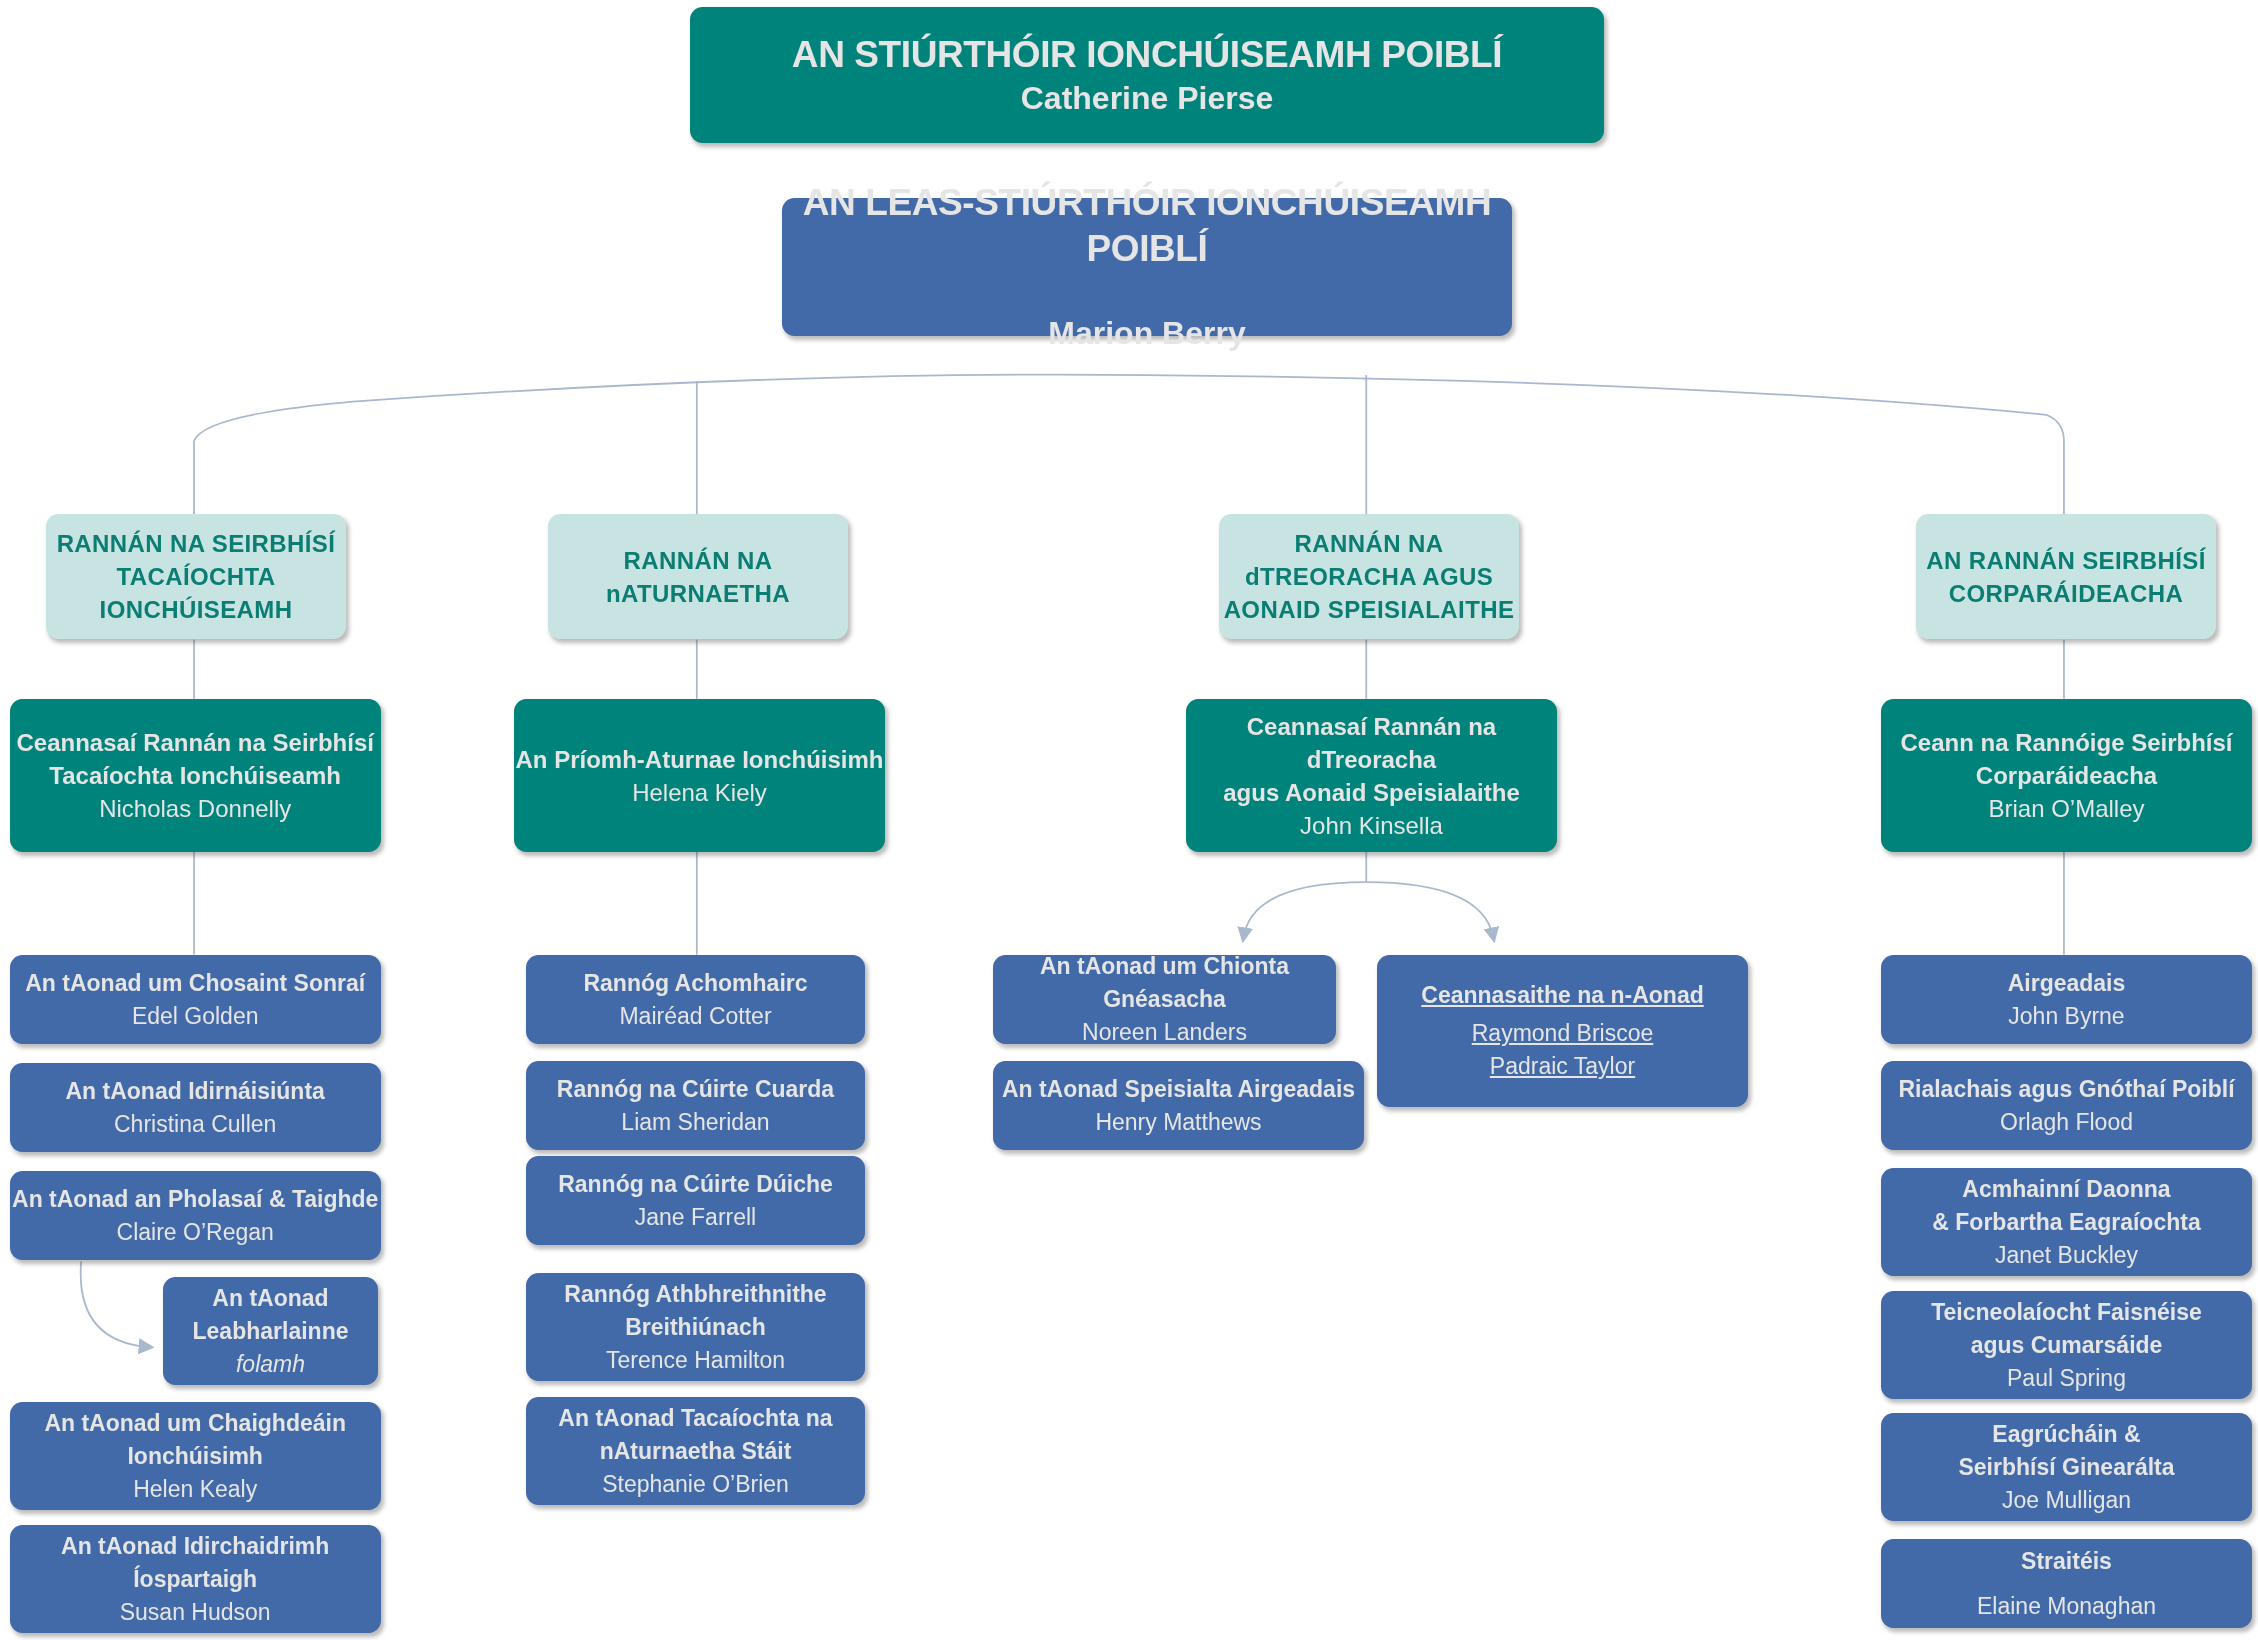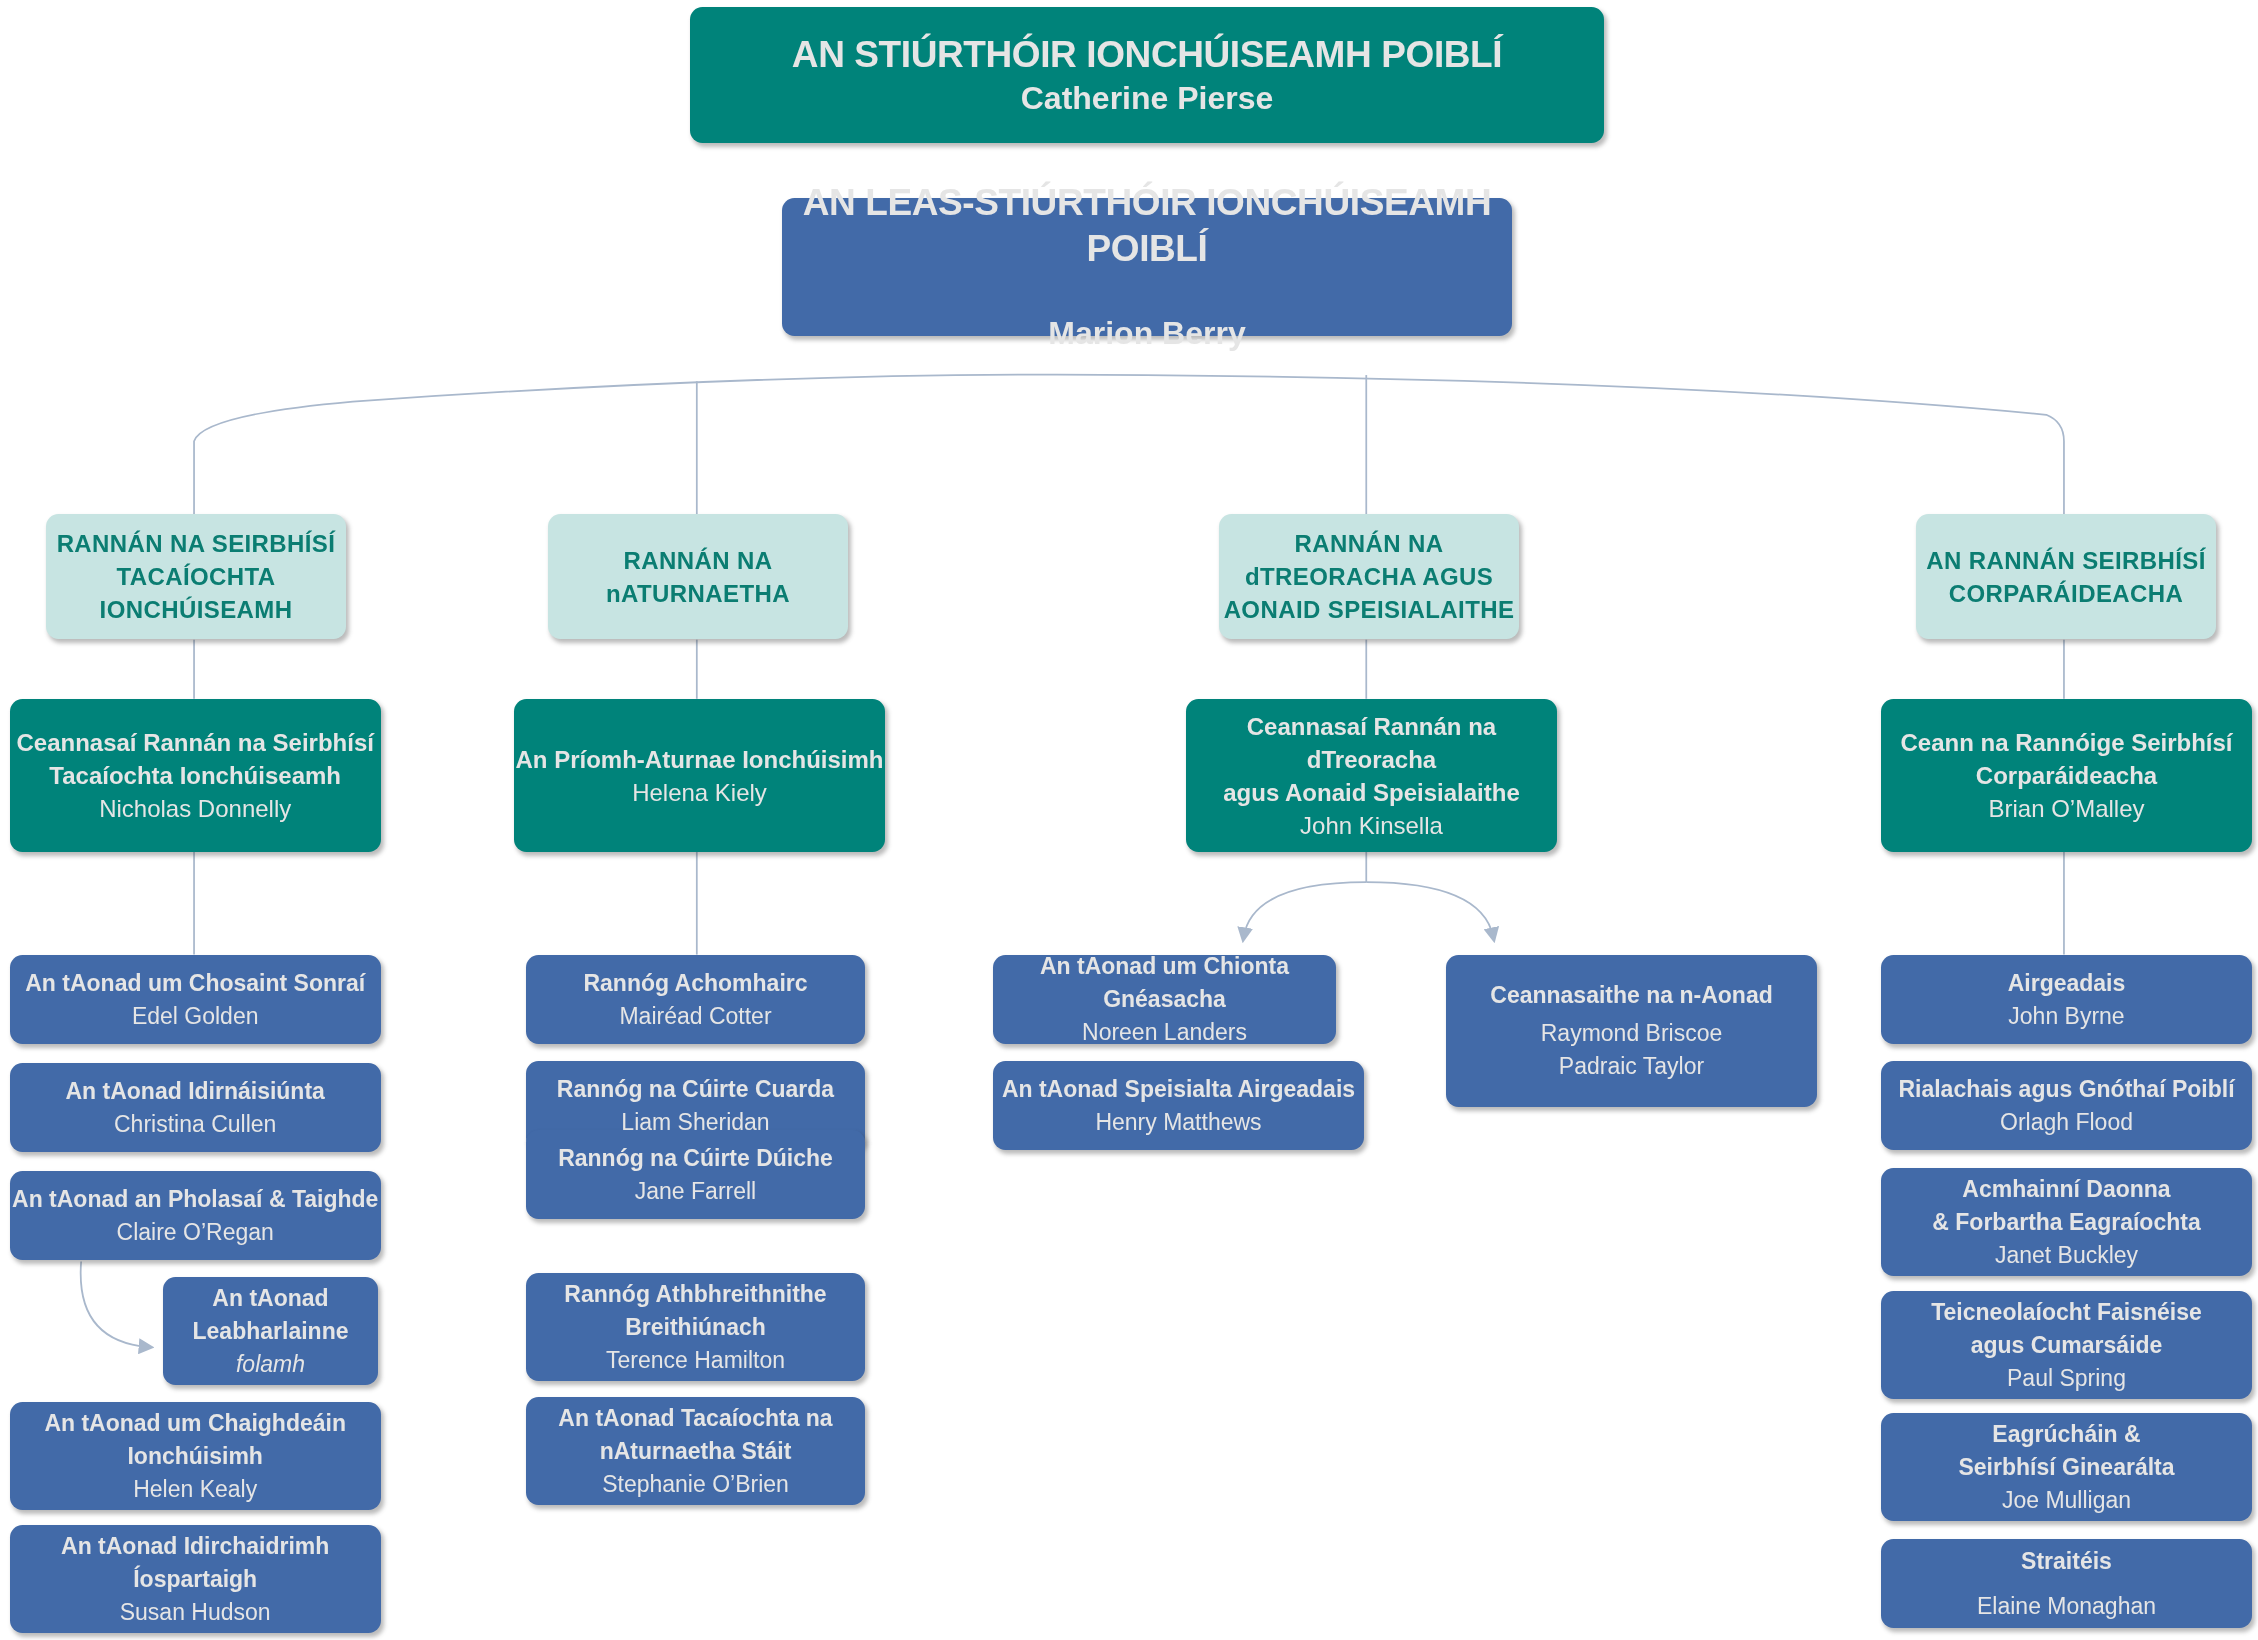--- a/index.html
+++ b/index.html
@@ -130,21 +130,21 @@
 </div>
 
 <div class="box blue" style="left:526px; top:955px; width:339px; height:89px;">
   <span class="unit-title line-label">Rannóg Achomhairc</span>
   <span class="unit-name line-label">Mairéad Cotter</span>
 </div>
 <div class="box blue" style="left:526px; top:1061px; width:339px; height:89px;">
   <span class="unit-title line-label">Rannóg na Cúirte Cuarda</span>
   <span class="unit-name line-label">Liam Sheridan</span>
 </div>
-<div class="box blue" style="left:526px; top:1130px; width:339px; height:89px;">
+<div class="box blue" style="left:526px; top:1156px; width:339px; height:89px;">
   <span class="unit-title line-label">Rannóg na Cúirte Dúiche</span>
   <span class="unit-name line-label">Jane Farrell</span>
 </div>
 <div class="box blue" style="left:526px; top:1273px; width:339px; height:108px;">
   <span class="unit-title line-label">Rannóg Athbhreithnithe</span>
   <span class="unit-title line-label">Breithiúnach</span>
   <span class="unit-name line-label">Terence Hamilton</span>
 </div>
 <div class="box blue" style="left:526px; top:1397px; width:339px; height:108px;">
   <span class="unit-title line-label">An tAonad Tacaíochta na</span>
@@ -153,21 +153,21 @@
 </div>
 
 <div class="box blue" style="left:993px; top:955px; width:343px; height:89px;">
   <span class="unit-title line-label">An tAonad um Chionta Gnéasacha</span>
   <span class="unit-name line-label">Noreen Landers</span>
 </div>
 <div class="box blue" style="left:993px; top:1061px; width:371px; height:89px;">
   <span class="unit-title line-label">An tAonad Speisialta Airgeadais</span>
   <span class="unit-name line-label">Henry Matthews</span>
 </div>
-<div class="box blue" style="left:1446px; top:955px; width:371px; height:152px;">
+<div class="box blue" style="left:1377px; top:955px; width:371px; height:152px;text-decoration:underline;">
   <span class="unit-title line-label" style="margin-bottom:5.3px;">Ceannasaithe na n-Aonad</span>
   <span class="unit-name line-label">Raymond Briscoe</span>
   <span class="unit-name line-label">Padraic Taylor</span>
 </div>
 
 <div class="box blue" style="left:1881px; top:955px; width:371px; height:89px;">
   <span class="unit-title line-label">Airgeadais</span>
   <span class="unit-name line-label">John Byrne</span>
 </div>
 <div class="box blue" style="left:1881px; top:1061px; width:371px; height:89px;">

